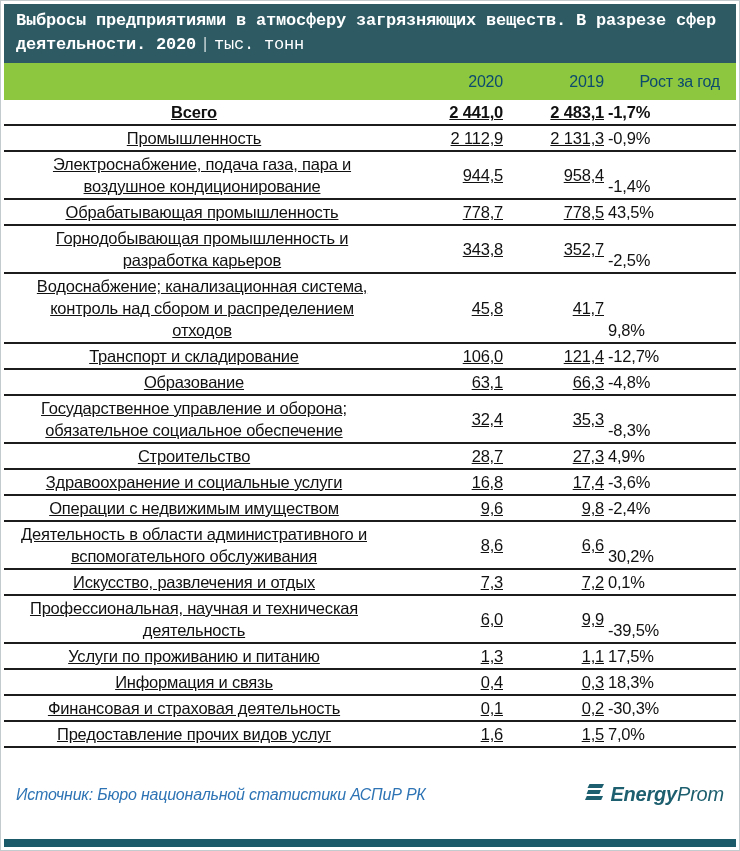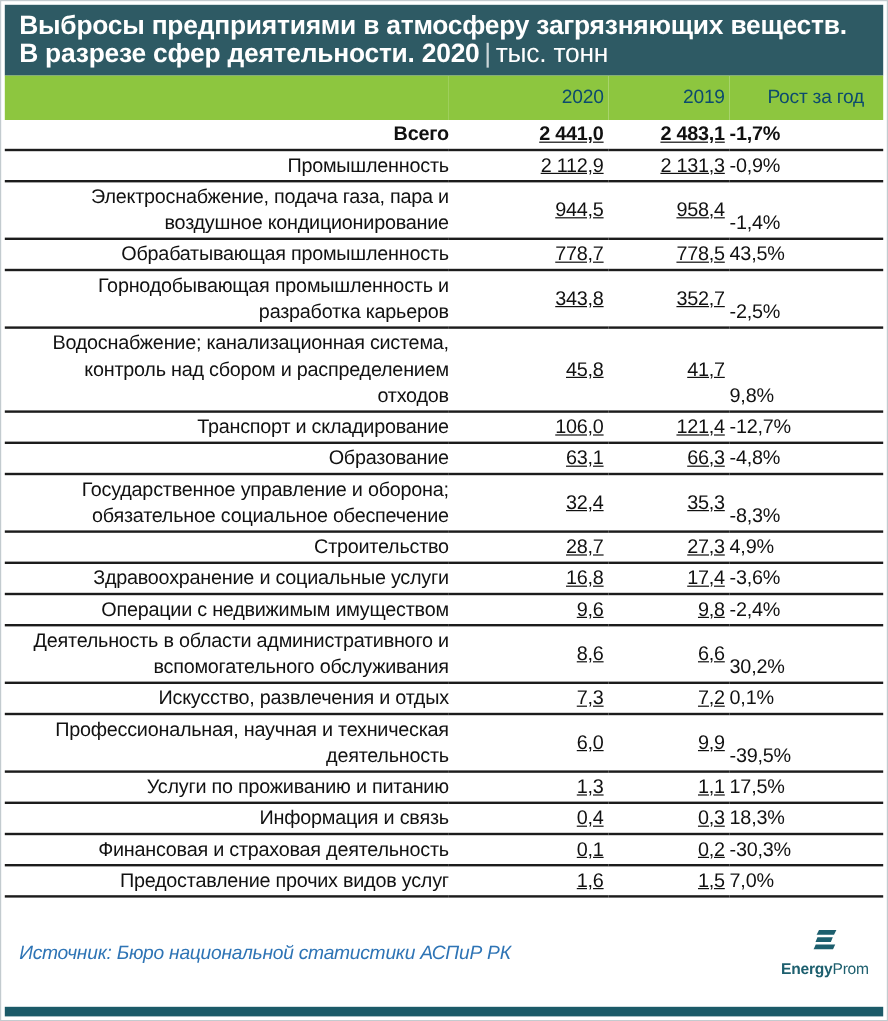--- a/index.html
+++ b/index.html
@@ -25,24 +25,25 @@
     background: #ffffff;
     padding: 3px;
     display: flex;
     flex-direction: column;
   }
   
   .title-bar {
     background: var(--title-bg);
     color: #ffffff;
     padding: 5px 12px 6px 12px;
-    font-size: 22px;
+    font-size: 17px;
     line-height: 24px;
     font-weight: 700;
     min-height: 58px;
+    font-family: Liberation Mono, monospace;
   }
   .title-sep { font-weight: 400; opacity: .75; padding: 0 4px; }
   .title-unit { font-weight: 400; }
   
   table.data {
     width: 100%;
     border-collapse: collapse;
     table-layout: fixed;
   }
   col.c-lab { width: auto; }
@@ -61,21 +62,21 @@
   }
   thead th.h-growth { padding-right: 16px; }
   tbody tr { border-bottom: 2px solid var(--row-border); }
   tbody td {
     font-size: 16.5px;
     line-height: 22px;
     color: #111111;
     padding-top: 1px;
     padding-bottom: 1px;
   }
-  td.c-label { text-align: right; padding-left: 10px; vertical-align: middle; }
+  td.c-label { text-align: center; padding-left: 10px; vertical-align: middle; text-decoration: underline; }
   tr.indent td.c-label { padding-left: 26px; }
   td.c-num { text-align: right; vertical-align: middle; padding-right: 4px; text-decoration: underline; }
   td.c-growth { vertical-align: bottom; padding-right: 16px; }
   tr.bold td { font-weight: 700; }
   
   .footer {
     display: flex;
     justify-content: space-between;
     align-items: center;
     padding: 9px 12px 7px 12px;
@@ -84,23 +85,23 @@
   .source {
     font-style: italic;
     font-size: 16px;
     color: var(--source-text);
   }
   .brand {
     display: flex;
     align-items: center;
     gap: 5px;
     color: var(--logo);
-    font-size: 13px;
+    font-size: 20px;
+    font-style: italic;
     white-space: nowrap;
-    flex-direction: column;
   }
   .brand .b-bold { font-weight: 700; }
   .brand .b-light { font-weight: 400; }
   .bottom-bar {
     height: 8px;
     background: var(--bottom-bar);
   }
 </style>
 </head>
 <body>

